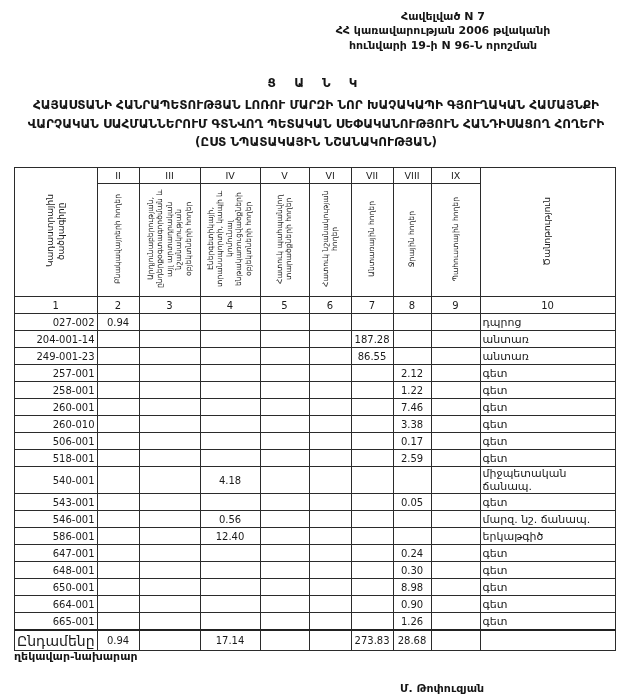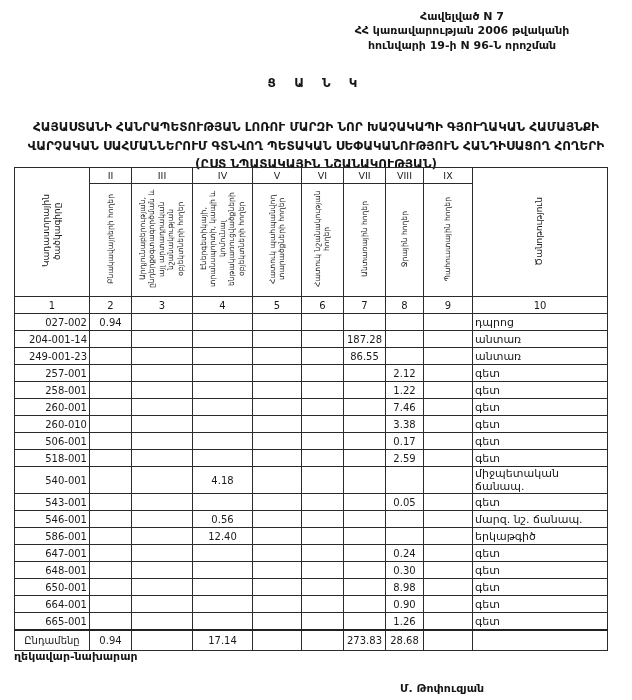--- a/index.html
+++ b/index.html
@@ -2,27 +2,27 @@
 <html><head>
 <meta charset="utf-8">
 <style>
   html,body{margin:0;padding:0;}
   body{
     width:632px;height:700px;position:relative;background:#ffffff;
     font-family:"DejaVu Sans",sans-serif;color:#161616;
     -webkit-font-smoothing:none;
   }
   .appendix{
-    position:absolute;top:10px;right:5px;width:330px;
+    position:absolute;top:10px;right:24px;width:330px;
     text-align:center;font-weight:bold;font-size:11px;line-height:1.3;
   }
   .title-block{
     position:absolute;top:76px;left:0;width:632px;text-align:center;
   }
-  .list-heading{font-weight:bold;font-size:12px;letter-spacing:7px;margin-bottom:28px;}
+  .list-heading{font-weight:bold;font-size:12px;letter-spacing:7px;margin-bottom:6px;}
   .title-line{font-weight:bold;font-size:12px;line-height:1.55;}
   table.doc{
     position:absolute;left:14px;top:167px;border-collapse:collapse;
     table-layout:fixed;font-size:10px;color:#1a1a1a;
   }
   table.doc th, table.doc td{
     border:1px solid #2b2b2b;padding:0 2px;overflow:hidden;
   }
   thead th{font-weight:normal;vertical-align:middle;text-align:center;}
   .roman-row th{height:15px;font-size:9.5px;}
@@ -32,21 +32,21 @@
     display:inline-block;max-height:106px;
     font-size:7.6px;line-height:1.25;text-align:center;
   }
   .vert.big{font-size:9px;max-height:128px;}
   .numbers-row td{height:16px;text-align:center;font-size:10px;}
   tbody td{height:16px;}
   .c-code{text-align:right;padding-left:3px;}
   .c-num{text-align:center;}
   .c-note{text-align:left;padding-left:4px;font-size:11px;}
   tr.total-row td{height:19px;border-top:2px solid #222;font-size:10px;}
-  tr.total-row .c-code{text-align:center;font-size:10px;}
+  tr.total-row .c-code{text-align:center;font-size:14px;}
   .footer-left{
     position:absolute;left:14px;top:650px;
     font-weight:bold;font-size:11px;line-height:1.35;
   }
   .signature{
     position:absolute;left:400px;top:682px;
     font-weight:bold;font-size:11px;
   }
 </style>
 </head>

